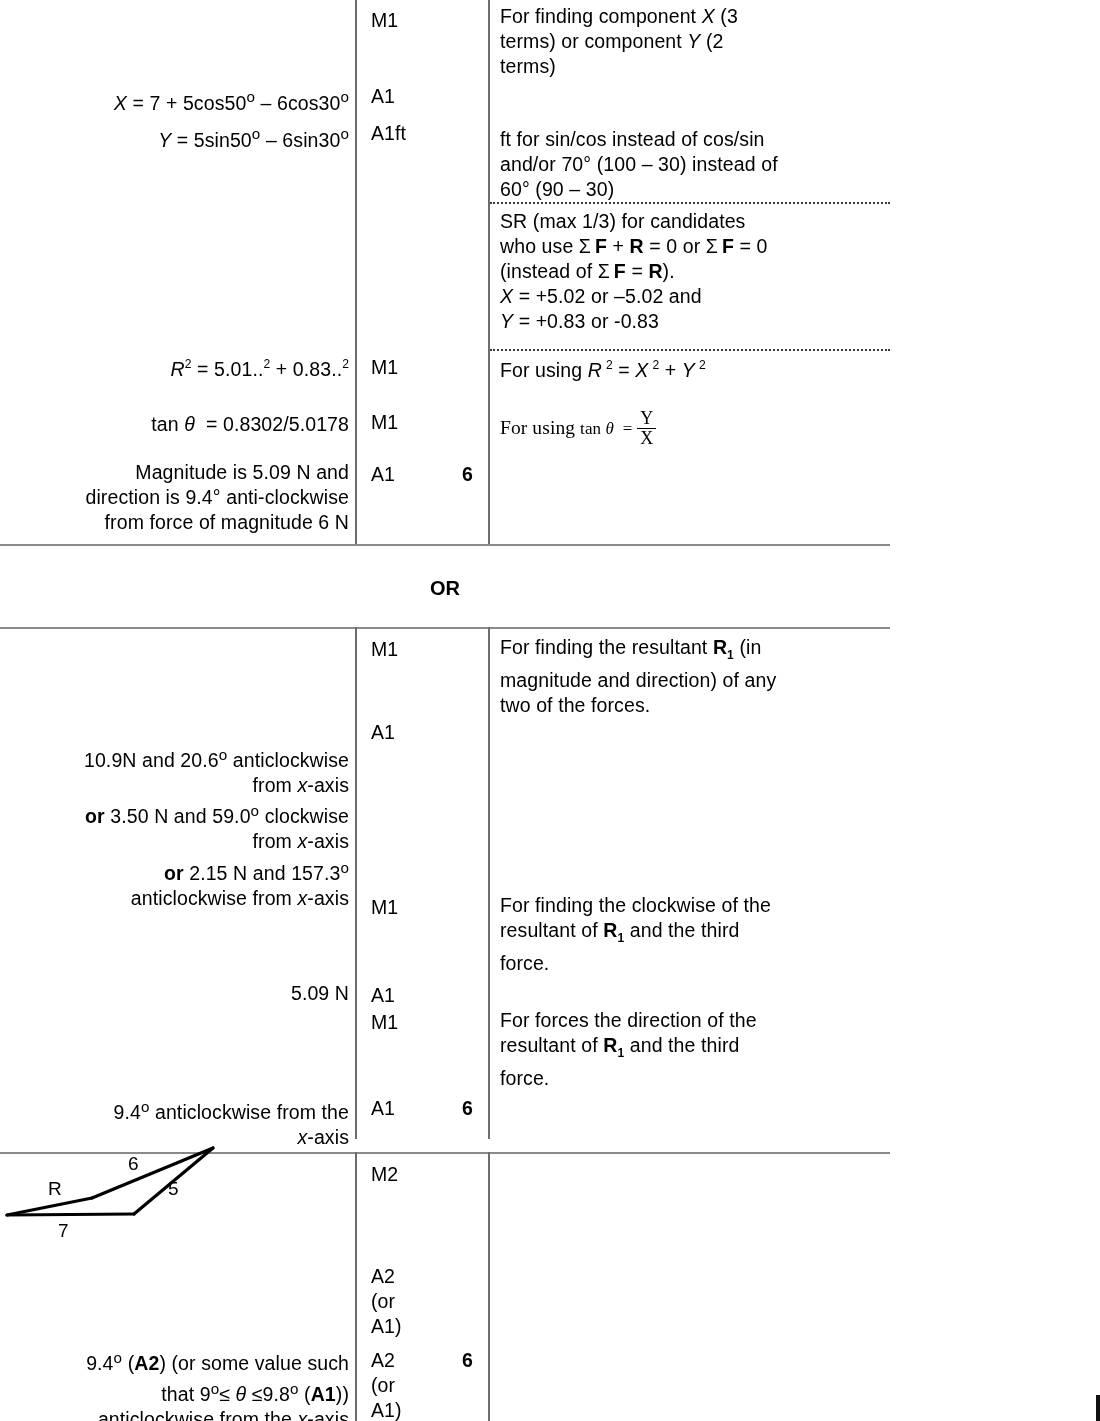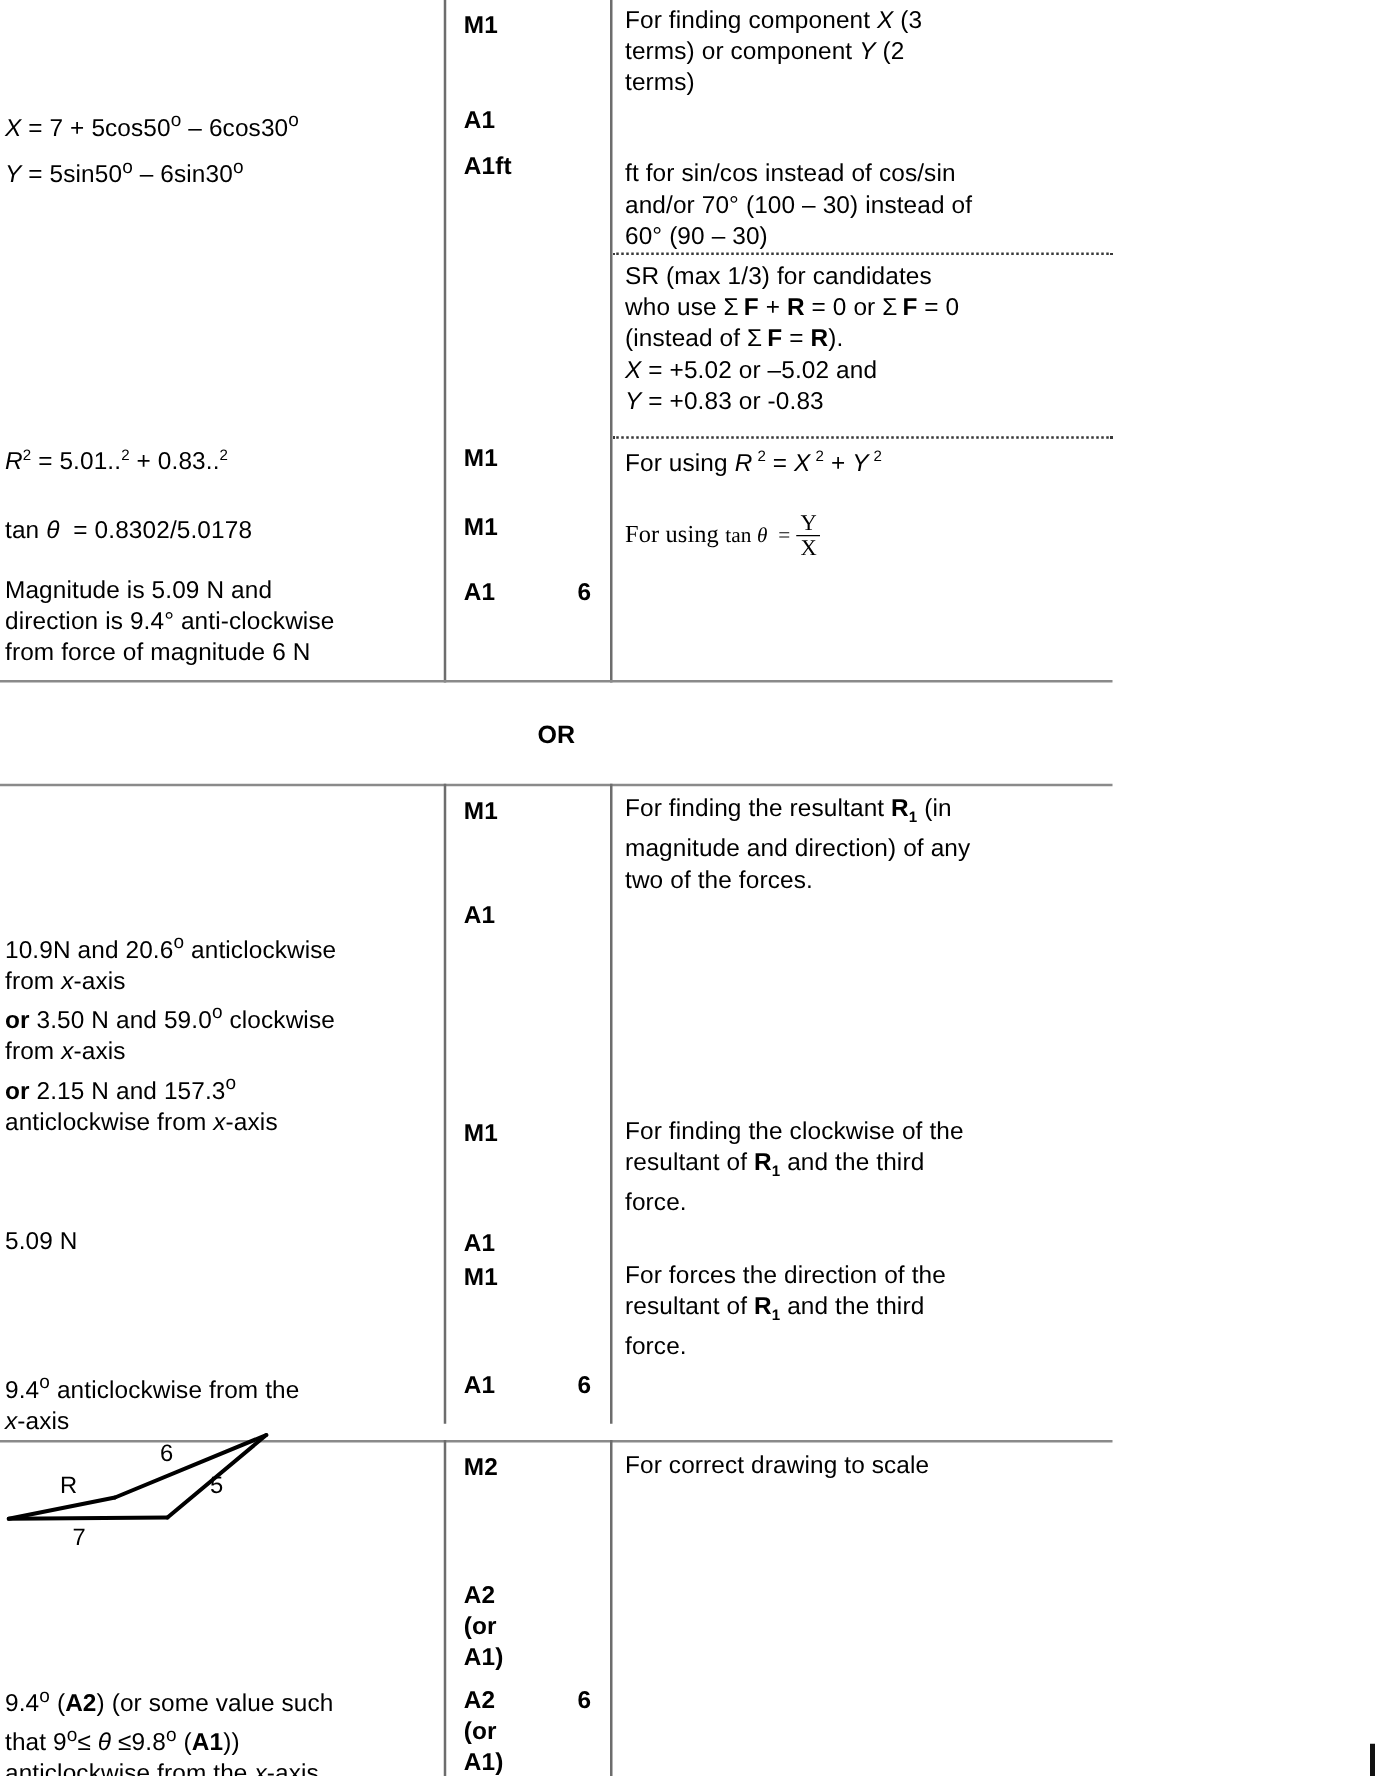--- a/index.html
+++ b/index.html
@@ -47,22 +47,22 @@
     width: 2px;
     background: #6d6d6d;
   }
 
   .cell {
     position: absolute;
     font-size: 19.5px;
     line-height: 25px;
     letter-spacing: 0.1px;
   }
-  .col-ans   { left: 4px;   width: 345px; }
-  .col-mark  { left: 371px; width: 110px; font-weight: bold; }
+  .col-ans   { left: 4px;   width: 345px; text-align: right; }
+  .col-mark  { left: 371px; width: 110px; font-weight: normal; }
   .col-tot   { left: 462px; width: 26px;  font-weight: bold; text-align: left; }
   .col-note  { left: 500px; width: 380px; }
 
   .dotline {
     position: absolute;
     left: 490px;
     width: 400px;
     height: 0;
     border-top: 2px dotted #3a3a3a;
   }
@@ -254,21 +254,20 @@
 
     <div class="cell col-mark" style="top:10px;">M2</div>
     <div class="cell col-mark" style="top:112px;">A2</div>
     <div class="cell col-mark" style="top:137px;">(or</div>
     <div class="cell col-mark" style="top:162px;">A1)</div>
     <div class="cell col-mark" style="top:196px;">A2</div>
     <div class="cell col-mark" style="top:221px;">(or</div>
     <div class="cell col-mark" style="top:246px;">A1)</div>
     <div class="cell col-tot" style="top:196px;">6</div>
 
-    <div class="cell col-note" style="top:8px;">For correct drawing to scale</div>
 
 
     <div class="cell col-ans" style="top:192px;">
       <span>9.4<span class="deg">o</span> (<b>A2</b>) (or some value such</span><br>
       <span>that 9<span class="deg">o</span>≤ <span class="ital">θ</span> ≤9.8<span class="deg">o</span> (<b>A1</b>))</span><br>
       <span>anticlockwise from the <span class="ital">x</span>-axis</span>
     </div>
   </div>
 
   <div class="tri-wrap">

